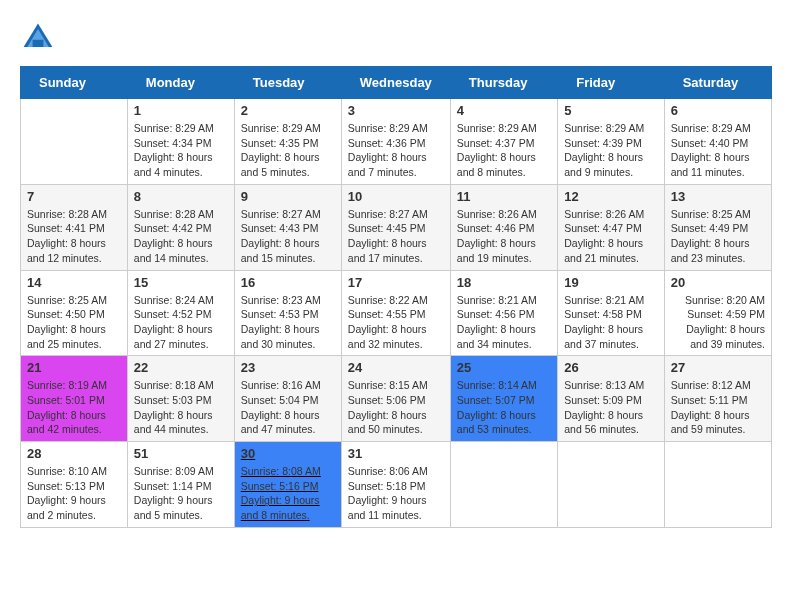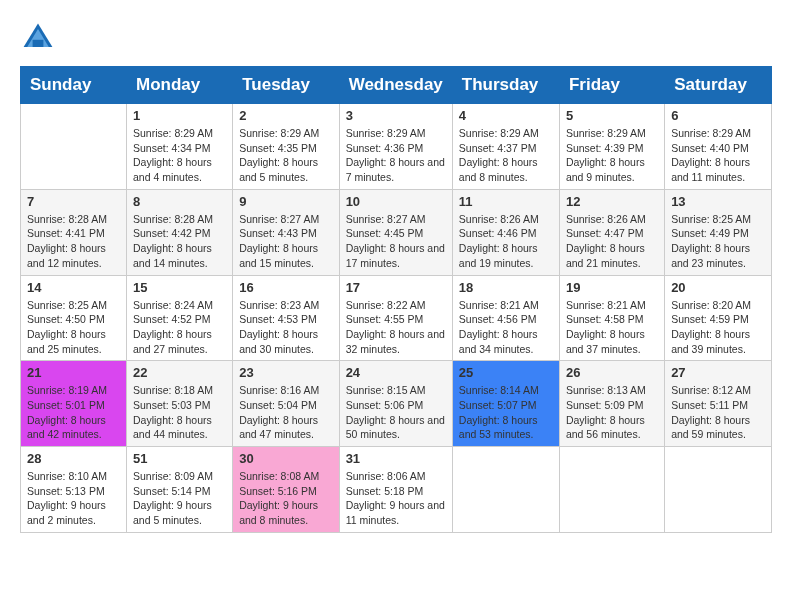--- a/index.html
+++ b/index.html
@@ -53,23 +53,23 @@
       color: #555;
     }
     .calendar {
       width: 100%;
       border-collapse: collapse;
       font-size: 11px;
     }
     .calendar th {
       background: #1a6bb5;
       color: #fff;
-      padding: 8px 9px;
+      padding: 8px 18px;
       text-align: left;
-      font-size: 17px;
+      font-size: 13px;
       font-weight: bold;
       border: 1px solid #1a6bb5;
     }
     .calendar td {
       border: 1px solid #ccc;
       vertical-align: top;
       padding: 4px 6px;
       width: 108px;
       min-height: 80px;
     }
@@ -246,21 +246,21 @@
 Daylight: 8 hours and 34 minutes.</div>
         </td>
         <td style="background: rgb(255, 255, 255);">
           <div class="day-number">19</div>
           <div class="day-info" style="white-space: pre-line;">Sunrise: 8:21 AM
 Sunset: 4:58 PM
 Daylight: 8 hours and 37 minutes.</div>
         </td>
         <td style="background: rgb(255, 255, 255);">
           <div class="day-number">20</div>
-          <div class="day-info" style="white-space: pre-line;">Sunrise: 8:20 AM
+          <div class="day-info" style="white-space: pre-line; text-align: right;">Sunrise: 8:20 AM
 Sunset: 4:59 PM
 Daylight: 8 hours and 39 minutes.</div>
         </td>
       </tr>
       <tr>
         <td style="background: #d946ef;">
           <div class="day-number">21</div>
           <div class="day-info" style="white-space: pre-line;">Sunrise: 8:19 AM
 Sunset: 5:01 PM
 Daylight: 8 hours and 42 minutes.</div>
@@ -305,24 +305,24 @@
       <tr>
         <td style="background: rgb(255, 255, 255);">
           <div class="day-number">28</div>
           <div class="day-info" style="white-space: pre-line;">Sunrise: 8:10 AM
 Sunset: 5:13 PM
 Daylight: 9 hours and 2 minutes.</div>
         </td>
         <td style="background: rgb(255, 255, 255);">
           <div class="day-number">51</div>
           <div class="day-info" style="white-space: pre-line;">Sunrise: 8:09 AM
-Sunset: 5:14 PM
+Sunset: 1:14 PM
 Daylight: 9 hours and 5 minutes.</div>
         </td>
-        <td style="background: #f9a8d4;">
+        <td style="background: #3b82f6; text-decoration: underline;">
           <div class="day-number">30</div>
           <div class="day-info" style="white-space: pre-line;">Sunrise: 8:08 AM
 Sunset: 5:16 PM
 Daylight: 9 hours and 8 minutes.</div>
         </td>
         <td style="background: rgb(255, 255, 255);">
           <div class="day-number">31</div>
           <div class="day-info" style="white-space: pre-line;">Sunrise: 8:06 AM
 Sunset: 5:18 PM
 Daylight: 9 hours and 11 minutes.</div>

